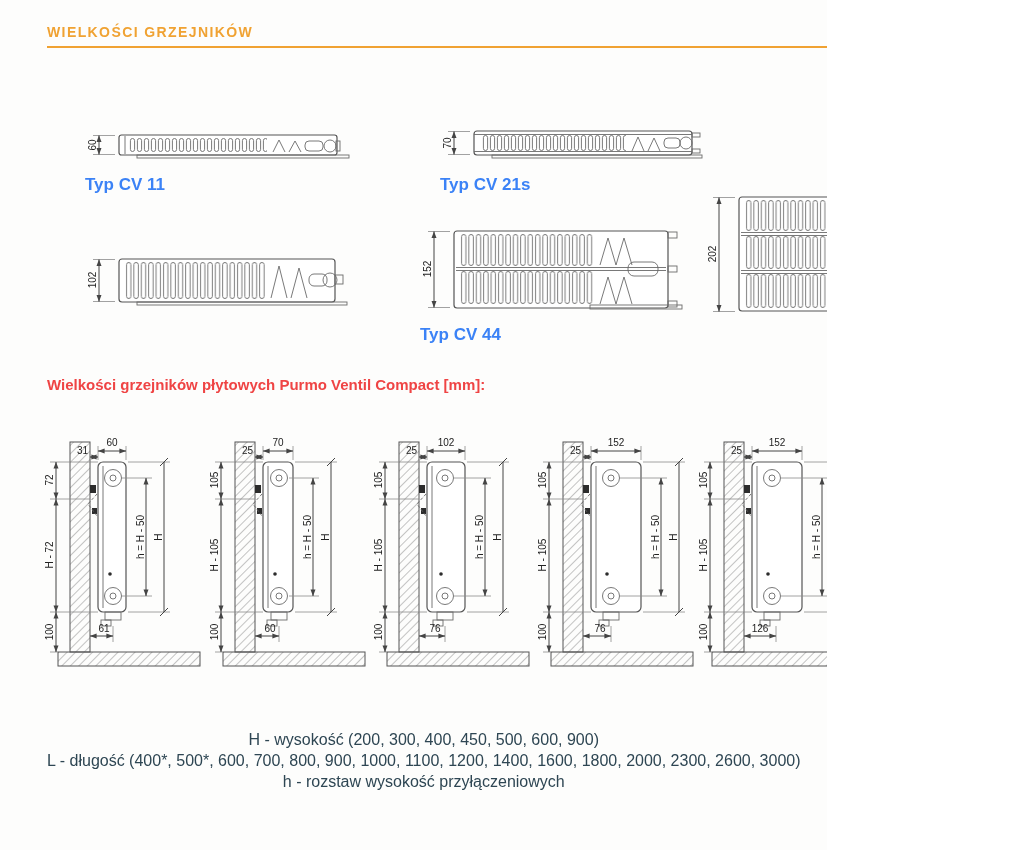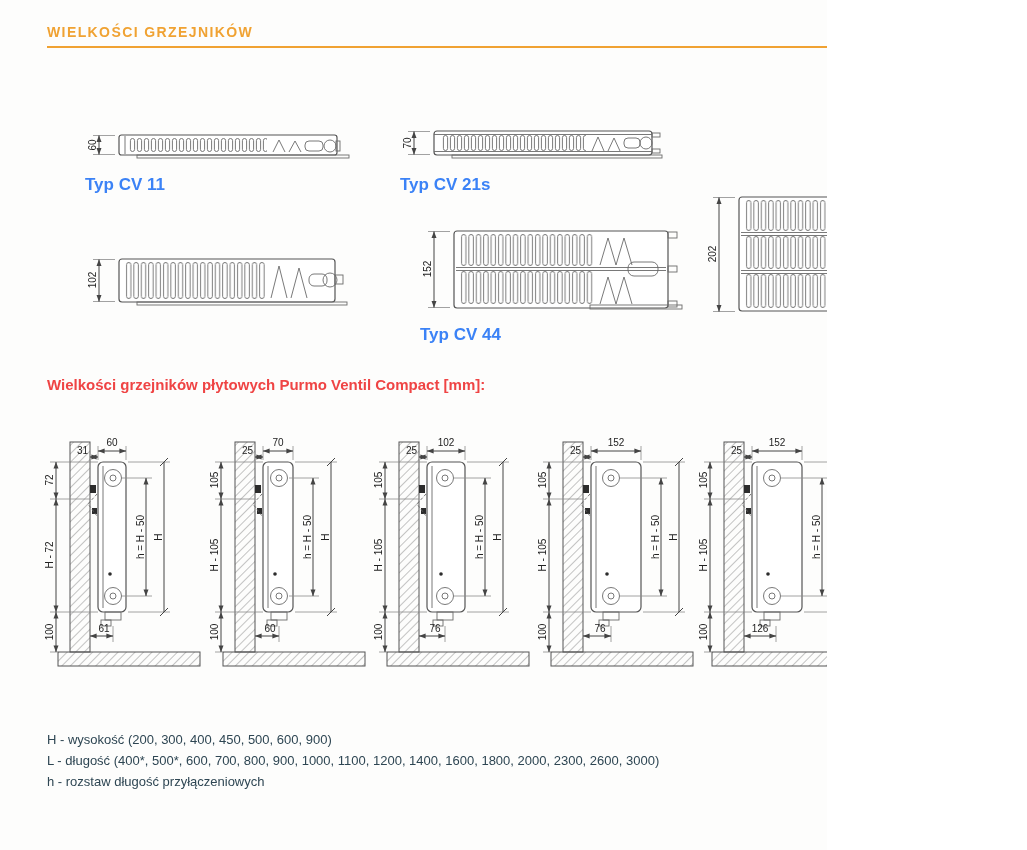--- a/index.html
+++ b/index.html
@@ -7,21 +7,21 @@
   .page{position:relative;width:827px;height:850px;background:#fdfdfc;overflow:hidden;}
   .page-title{position:absolute;left:47px;top:24px;margin:0;font-size:14px;font-weight:700;
     letter-spacing:1.4px;color:#F0A232;}
   .title-rule{position:absolute;left:47px;top:46px;width:933px;border-top:2px solid #F0A232;}
   figure.profile{position:absolute;margin:0;}
   figure.profile figcaption{font-size:17px;font-weight:700;color:#3b82f6;margin-top:9px;}
   .section-heading{position:absolute;left:47px;top:376px;margin:0;font-size:15px;font-weight:700;color:#ef4444;}
   .cs{position:absolute;top:424px;}
   #cs1{left:40px}#cs2{left:205px}#cs3{left:369px}#cs4{left:533px}#cs5{left:694px}
   .detail-fig{position:absolute;left:846px;top:436px;}
-  footer.legend{position:absolute;left:47px;top:729px;font-size:13px;line-height:21px;color:#2E4653;}
+  footer.legend{position:absolute;left:47px;top:729px;font-size:16px;line-height:21px;color:#2E4653;text-align:center;}
   footer.legend p{margin:0;}
   svg text{font-family:"Liberation Sans",sans-serif;font-size:10px;fill:#222;}
   .dim{stroke:#444;stroke-width:1;fill:none;}
   .ext{stroke:#8a8a8a;stroke-width:0.8;fill:none;}
   .outl{fill:#fff;stroke:#555;stroke-width:1.2;}
   .thin{fill:none;stroke:#6a6a6a;stroke-width:0.9;}
   .slash{stroke:#444;stroke-width:1;}
   .blk{fill:#2c2c2c;}
 </style>
 </head>
@@ -67,21 +67,21 @@
           <polyline points="204,20 210,9 216,20"></polyline>
         <rect x="220" y="9" width="18" height="10" rx="4"></rect>
           <circle cx="245" cy="14" r="6"></circle>
         <rect x="251" y="9" width="4" height="10"></rect>
       </g>
       <rect class="thin" x="52" y="23" width="212" height="3" fill="#fff"></rect>
     </svg>
     <figcaption>Typ CV 11</figcaption>
   </figure>
 
-  <figure class="profile" style="left:400px;top:128px">
+  <figure class="profile" style="left:440px;top:128px">
     <svg width="268" height="34" viewBox="0 0 268 34">
       <defs>
           <pattern id="f21" patternUnits="userSpaceOnUse" x="42" y="7" width="7" height="16">
         <rect x="1.4" y="0.5" width="4.2" height="15" rx="2.1" fill="#fff" stroke="#6a6a6a" stroke-width="0.9"></rect>
           </pattern>
         </defs>
       <g>
         <line class="ext" x1="8" y1="3.5" x2="30" y2="3.5"></line>
           <line class="ext" x1="8" y1="26.5" x2="30" y2="26.5"></line>
         <line class="dim" x1="14" y1="3.5" x2="14" y2="26.5" marker-start="url(#mS)" marker-end="url(#mE)"></line>
@@ -561,16 +561,16 @@
     <g>
       <line class="ext" x1="100" y1="162" x2="100" y2="180"></line>
       <line class="dim" x1="48" y1="172" x2="100" y2="172" marker-start="url(#mS)" marker-end="url(#mE)"></line>
       <text x="80" y="168" text-anchor="middle">126</text>
     </g>
   </svg>
 
   <footer class="legend">
     <p>H - wysokość (200, 300, 400, 450, 500, 600, 900)</p>
     <p>L - długość (400*, 500*, 600, 700, 800, 900, 1000, 1100, 1200, 1400, 1600, 1800, 2000, 2300, 2600, 3000)</p>
-    <p>h - rozstaw długość przyłączeniowych</p>
+    <p>h - rozstaw wysokość przyłączeniowych</p>
   </footer>
 
 </div>
 
 </body></html>

